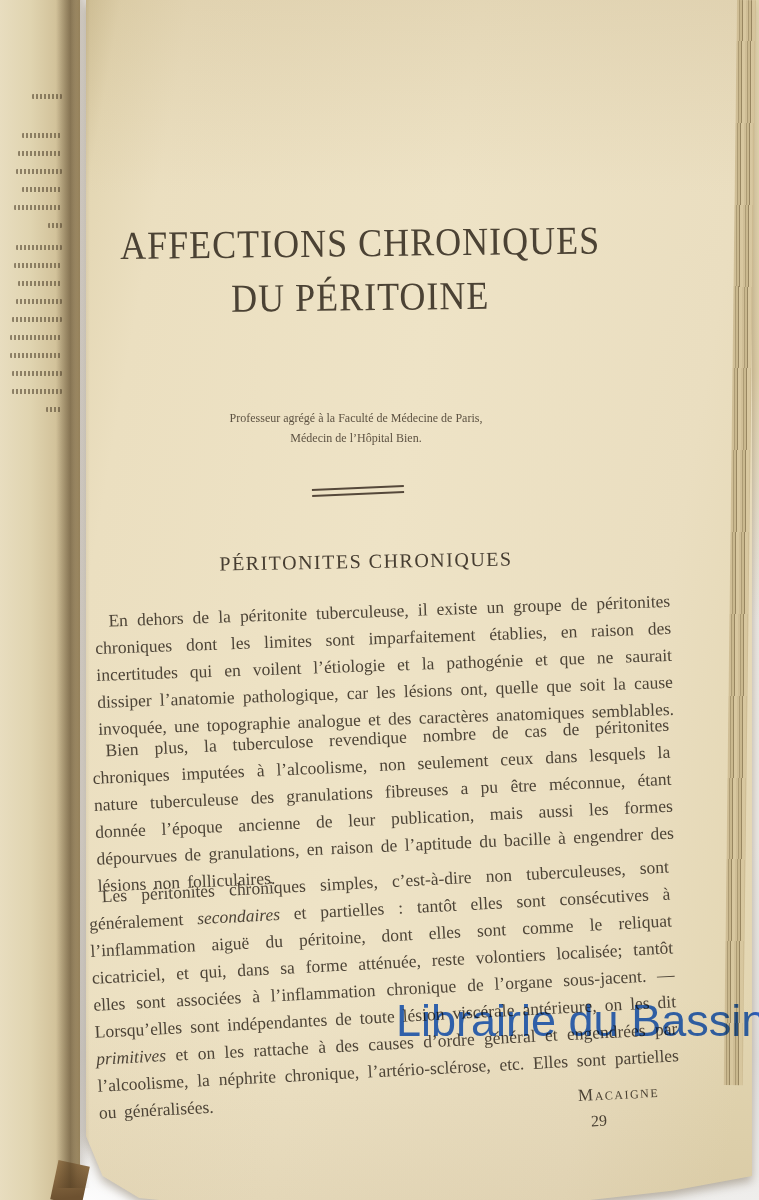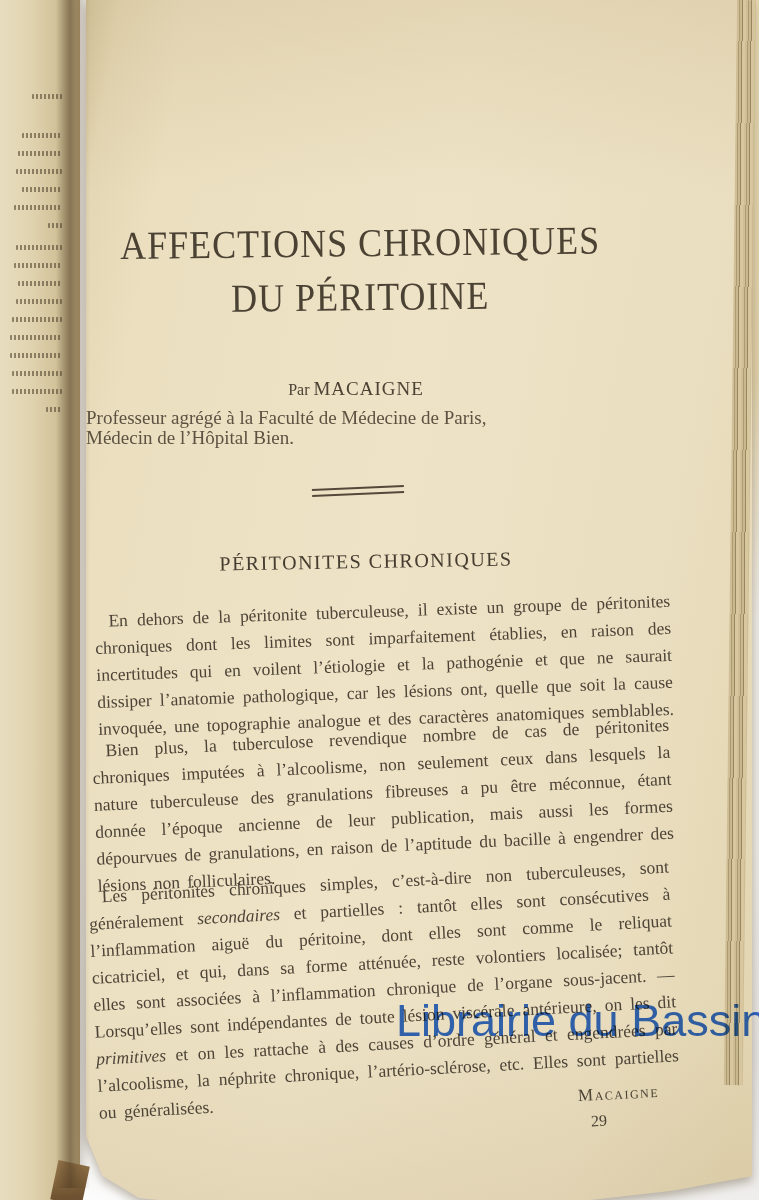--- a/index.html
+++ b/index.html
@@ -80,21 +80,21 @@
     background:repeating-linear-gradient(90deg,#cdbb92 0 2px,#a6946c 2px 3px,#c6b489 3px 5px,#8f7d57 5px 6px,#d6c59c 6px 9px);
     opacity:.9;
   }
   
   .title-block{position:absolute;left:4px;top:222px;width:540px;text-align:center;color:#4b4234;}
   .title-line{display:inline-block;font-size:36px;letter-spacing:1px;transform:scaleY(1.1) rotate(-.6deg);white-space:nowrap;}
   .title-line2{margin-top:12px;}
   .byline{position:absolute;left:0;top:378px;width:540px;text-align:center;color:#4b4234;}
   .byline .prefix{font-size:16px;}
   .byline .name{font-size:19px;letter-spacing:1px;}
-  .credentials{position:absolute;left:0;top:408px;width:540px;text-align:left;font-size:19px;line-height:20px;color:#5d5242;}
+  .credentials{position:absolute;left:0;top:408px;width:540px;text-align:center;font-size:12px;line-height:20px;color:#5d5242;}
   .divider{position:absolute;left:226px;top:487px;width:92px;transform:rotate(-2.5deg);}
   .divider .bar{height:0;border-top:2px solid #55483a;}
   .divider .bar+.bar{margin-top:4px;border-top-width:2px;}
   .section-heading{
     position:absolute;left:0;top:550px;width:560px;text-align:center;
     font-size:20px;letter-spacing:1.5px;color:#463d31;transform:rotate(-1deg);white-space:nowrap;
   }
   .para{
     position:absolute;font-size:17.5px;line-height:27px;text-align:justify;
     text-indent:14px;word-spacing:3px;transform-origin:left top;color:#4d4437;
@@ -148,24 +148,20 @@
   <div class="cover-wedge"></div>
 
   <div class="page-wrap">
     <div class="page">
 
       <div class="title-block">
         <div><span class="title-line">AFFECTIONS CHRONIQUES</span></div>
         <div class="title-line2"><span class="title-line">DU PÉRITOINE</span></div>
       </div>
 
-      <div class="byline">
-        <span class="prefix">Par</span>
-        <span class="name">MACAIGNE</span>
-      </div>
 
       <div class="credentials">
         <div>Professeur agrégé à la Faculté de Médecine de Paris,</div>
         <div>Médecin de l’Hôpital Bien.</div>
       </div>
 
       <div class="divider">
         <div class="bar"></div>
         <div class="bar"></div>
       </div>

